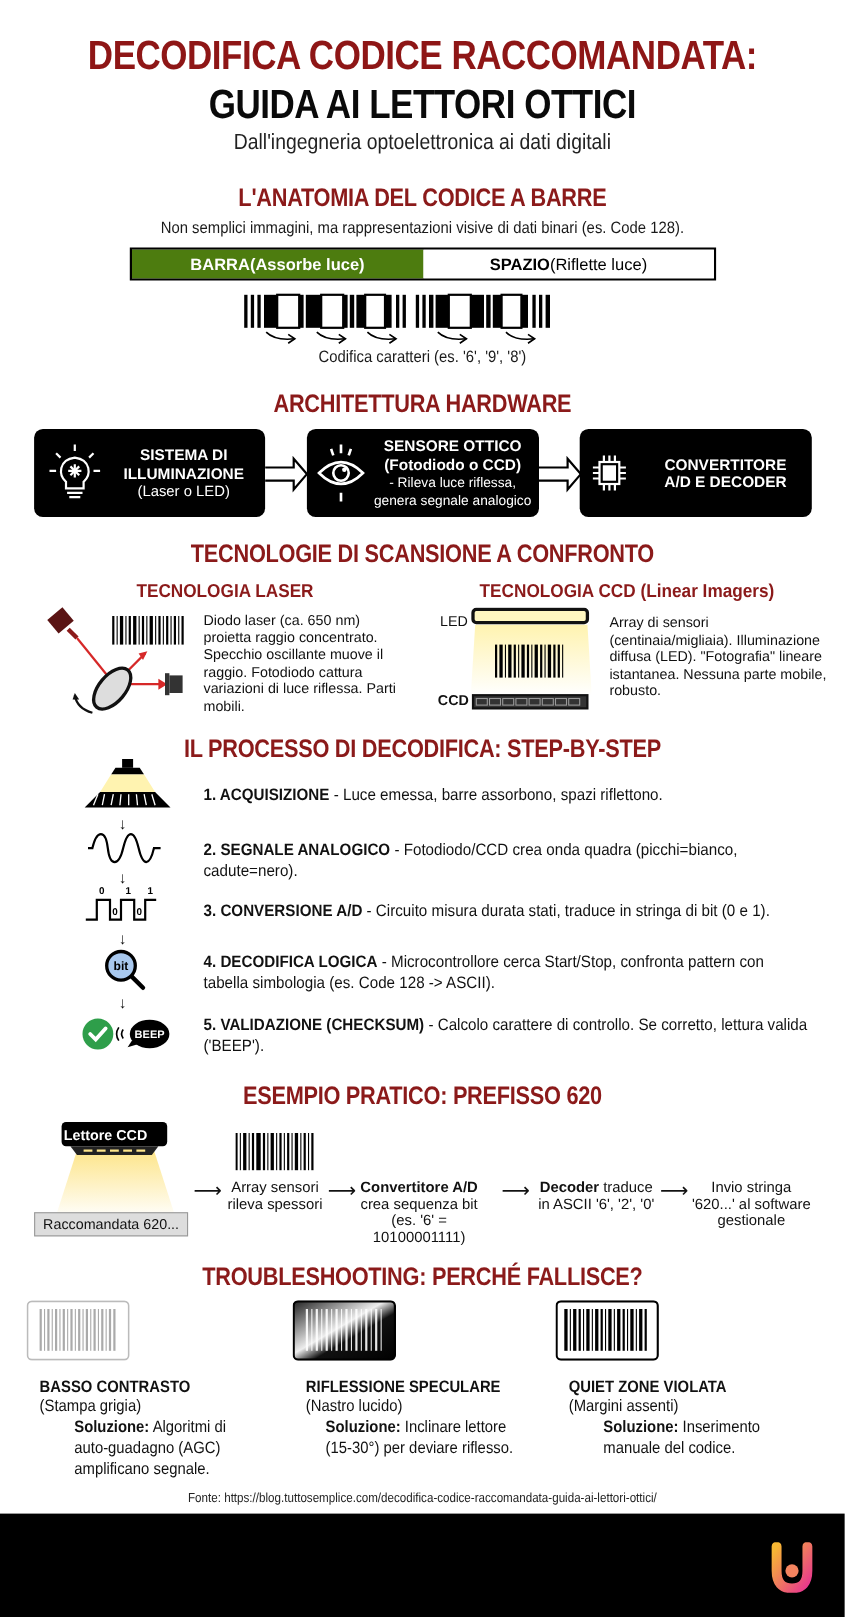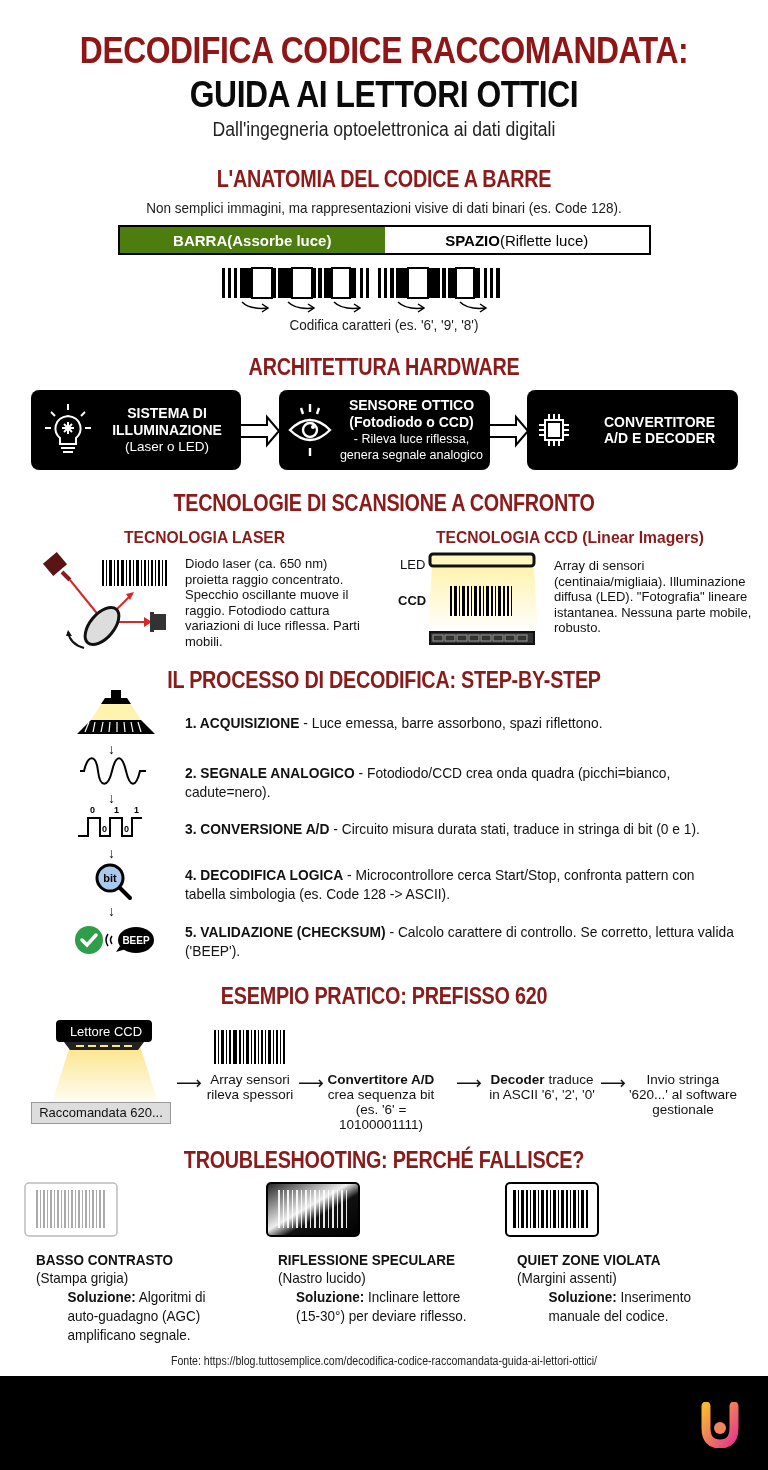--- a/index.html
+++ b/index.html
@@ -224,21 +224,21 @@
       <rect x="115" y="10" width="1" height="26"></rect>
       <rect x="118" y="10" width="2" height="26"></rect>
       <rect x="122" y="10" width="1" height="26"></rect>
       <rect x="125" y="10" width="2" height="26"></rect>
   </g>
 </svg>
 <div class="abs tech-p" style="top:556px; left:185px; width:180px;">Diodo laser (ca. 650 nm) proietta raggio concentrato. Specchio oscillante muove il raggio. Fotodiodo cattura variazioni di luce riflessa. Parti mobili.</div>
 
 <div class="abs tech-h" style="top:528px; left:436px;">TECNOLOGIA CCD (Linear Imagers)</div>
 <div class="abs" style="top:557px; left:400px; font-size:13px; font-weight:normal;">LED</div>
-<div class="abs" style="top:593px; left:398px; font-size:13px; font-weight:bold;">CCD</div>
+<div class="abs" style="top:629px; left:398px; font-size:13px; font-weight:bold;">CCD</div>
 <svg class="abs" style="top:552px; left:428px;" width="110" height="96" viewBox="0 0 110 96">
   <defs>
       <linearGradient id="glow" x1="0" y1="0" x2="0" y2="1">
         <stop offset="0" stop-color="#fff3b0"></stop>
         <stop offset="1" stop-color="#ffffff"></stop>
       </linearGradient>
     </defs>
   <polygon points="4,16 106,16 110,80 0,80" fill="url(#glow)"></polygon>
   <rect x="2" y="2" width="104" height="12" rx="3" fill="#fff7c0" stroke="#111" stroke-width="3"></rect>
   <g fill="#000">
@@ -342,21 +342,21 @@
   <rect x="26" y="4" width="96" height="22" rx="4" fill="#000"></rect>
   <path d="M34 26 L114 26 L108 34 L40 34 Z" fill="#222"></path>
   <g stroke="#fde58a" stroke-width="2">
       <line x1="46" y1="30" x2="54" y2="30"></line>
       <line x1="58" y1="30" x2="66" y2="30"></line>
       <line x1="70" y1="30" x2="78" y2="30"></line>
       <line x1="82" y1="30" x2="90" y2="30"></line>
       <line x1="94" y1="30" x2="102" y2="30"></line>
     </g>
 </svg>
-<div class="abs" style="top:1024px; left:58px; width:96px; text-align:center; color:#fff; font-size:13px;">Lettore CCD</div>
+<div class="abs" style="top:1024px; left:58px; width:96px; color:#fff; font-size:13px;font-weight:bold;">Lettore CCD</div>
 <div class="abs" style="top:1102px; left:31px; width:140px; height:22px; background:#ddd; border:1px solid #999; font-size:13px; text-align:center; line-height:20px;">Raccomandata 620...</div>
 
 <div class="abs ex-arrow" style="top:1072px; left:176px;">⟶</div>
 <svg class="abs" style="top:1030px; left:214px;" width="72" height="34" viewBox="0 0 72 34">
   <g fill="#000">
       <rect x="0" y="0" width="2" height="34"></rect>
       <rect x="4" y="0" width="1" height="34"></rect>
       <rect x="7" y="0" width="3" height="34"></rect>
       <rect x="12" y="0" width="1" height="34"></rect>
       <rect x="15" y="0" width="2" height="34"></rect>

